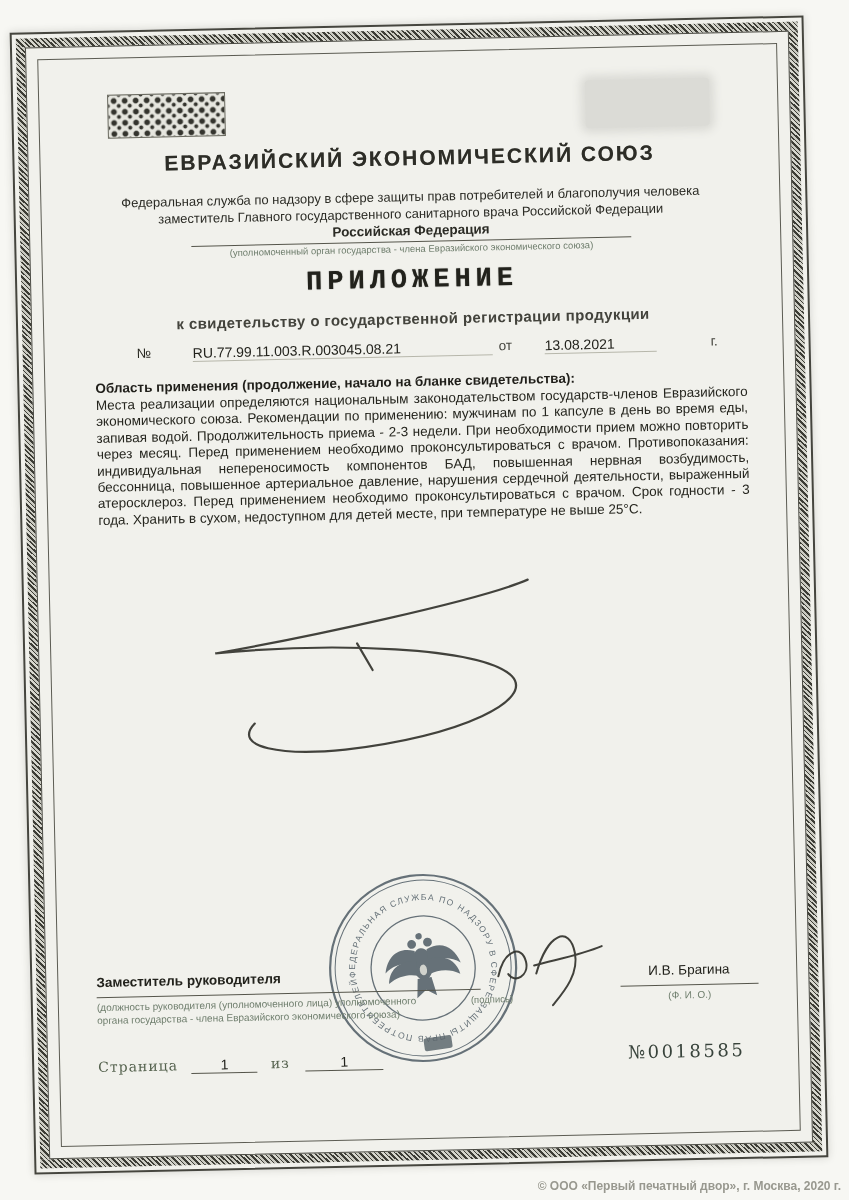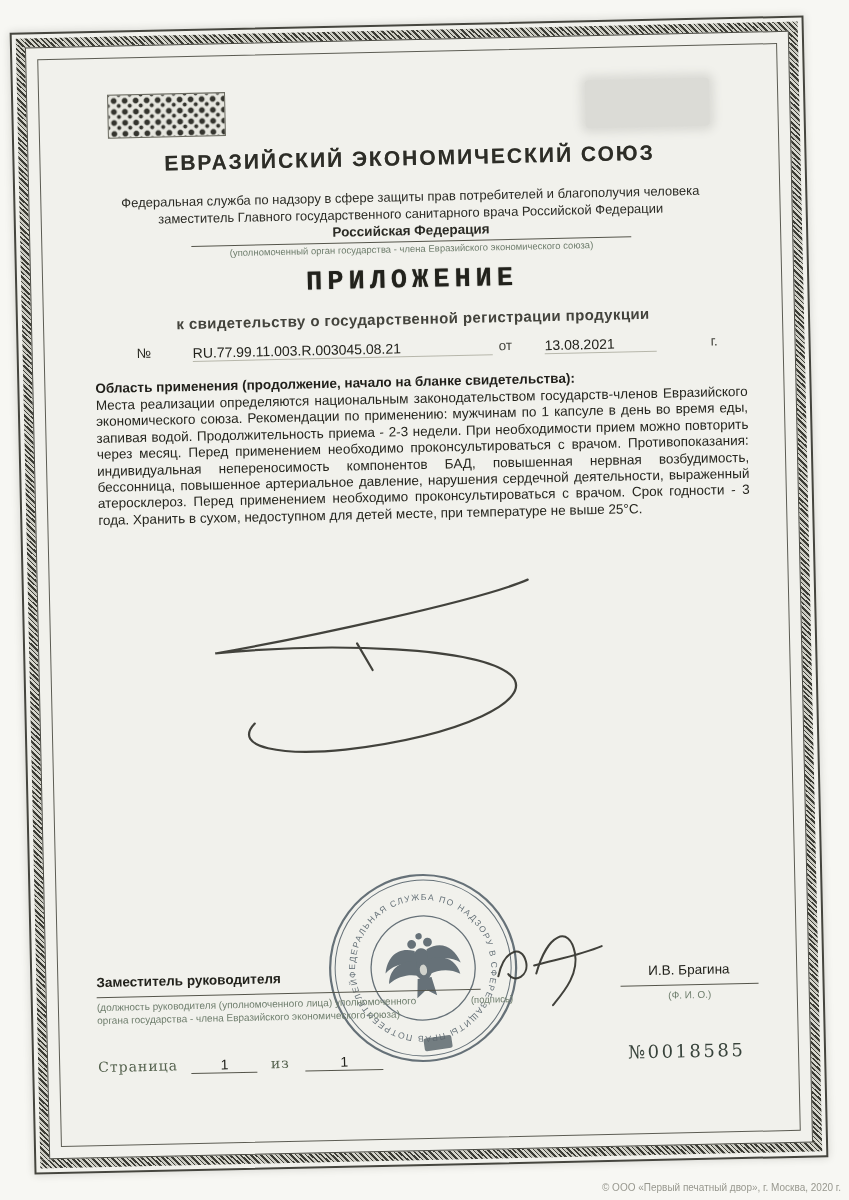--- a/index.html
+++ b/index.html
@@ -95,21 +95,21 @@
   .page-row { left:66px; top:1028px; font-family:"DejaVu Serif", serif; font-size:14px;
               color:#55624e; letter-spacing:1px; }
   .page-row .blank { display:inline-block; border-bottom:1px solid #55554b; text-align:center;
                      font-family:"Liberation Sans", sans-serif; color:#22221c; letter-spacing:0; }
   .blank-1 { width:66px; margin:0 8px; }
   .blank-2 { width:78px; margin-left:10px; }
 
   .form-number { left:596px; top:1022px; font-family:"DejaVu Serif", serif; font-size:18px;
                  letter-spacing:2.5px; color:#38433b; }
 
-  .print-credit { position:absolute; right:8px; bottom:7px; font-size:10px; color:#98988f; }
+  .print-credit { position:absolute; right:8px; bottom:7px; font-size:12px; color:#98988f;font-weight:bold; }
 
   svg { display:block; }
 </style>
 </head>
 <body>
 
 <div class="page noise">
 
   <div class="cert noise">
     <div class="f1">

